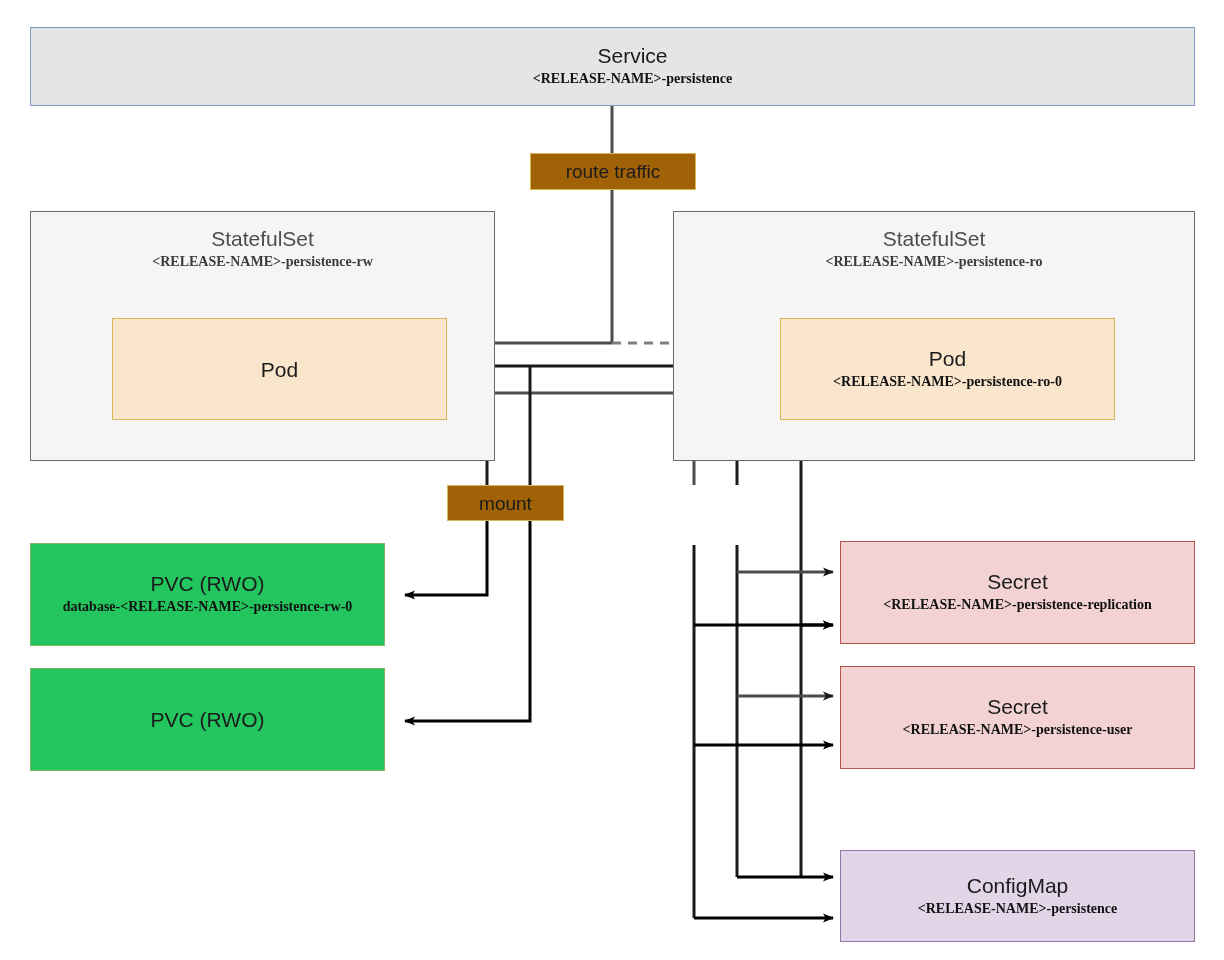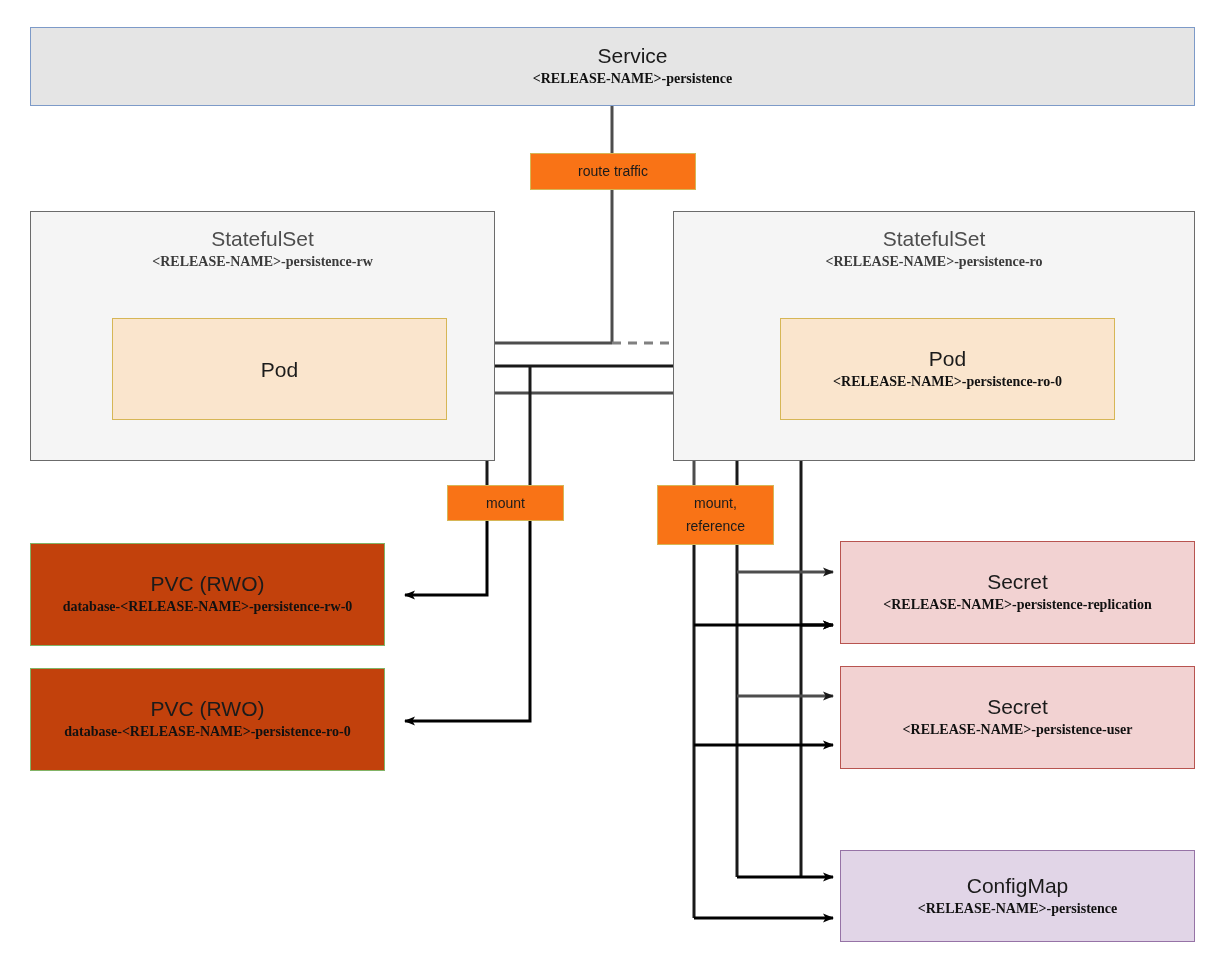--- a/index.html
+++ b/index.html
@@ -69,44 +69,44 @@
   .group .title { color: #4d4d4d; }
   .group .sub { color: #3b3b3b; }
   
   .pod {
     background: #fae5cd;
     border-color: #d6b656;
     text-align: right;
   }
   
   .pvc {
-    background: #c2410c;
+    background: #22c55e;
     border-color: #82b366;
   }
   
   .secret {
     background: #f2d2d2;
     border-color: #b85450;
   }
   
   .configmap {
     background: #e1d5e7;
     border-color: #9673a6;
   }
   
   .edge-label {
     position: absolute;
     box-sizing: border-box;
-    background: #f97316;
+    background: #a16207;
     border: 1px solid #d6b656;
     display: flex;
     align-items: center;
     justify-content: center;
     text-align: center;
-    font-size: 14px;
+    font-size: 19px;
     line-height: 23px;
     color: #1b1b1b;
     z-index: 5;
   }
 </style>
 </head>
 <body>
 
 <div id="canvas">
 
@@ -200,21 +200,20 @@
     <div class="sub">&lt;RELEASE-NAME&gt;-persistence-ro-0</div>
   </div>
 
   <div class="node pvc" style="left:30px; top:543px; width:355px; height:103px;">
     <div class="title">PVC (RWO)</div>
     <div class="sub">database-&lt;RELEASE-NAME&gt;-persistence-rw-0</div>
   </div>
 
   <div class="node pvc" style="left:30px; top:668px; width:355px; height:103px;">
     <div class="title">PVC (RWO)</div>
-    <div class="sub">database-&lt;RELEASE-NAME&gt;-persistence-ro-0</div>
   </div>
 
   <div class="node secret" style="left:840px; top:541px; width:355px; height:103px;">
     <div class="title">Secret</div>
     <div class="sub">&lt;RELEASE-NAME&gt;-persistence-replication</div>
   </div>
 
   <div class="node secret" style="left:840px; top:666px; width:355px; height:103px;">
     <div class="title">Secret</div>
     <div class="sub">&lt;RELEASE-NAME&gt;-persistence-user</div>
@@ -222,16 +221,14 @@
 
   <div class="node configmap" style="left:840px; top:850px; width:355px; height:92px;">
     <div class="title">ConfigMap</div>
     <div class="sub">&lt;RELEASE-NAME&gt;-persistence</div>
   </div>
 
   <div class="edge-label" style="left:530px; top:153px; width:166px; height:37px;">route traffic</div>
 
   <div class="edge-label" style="left:447px; top:485px; width:117px; height:36px;">mount</div>
 
-  <div class="edge-label" style="left:657px; top:485px; width:117px; height:60px; white-space:pre-line;">mount,
-reference</div>
 
 </div>
 
 </body></html>

